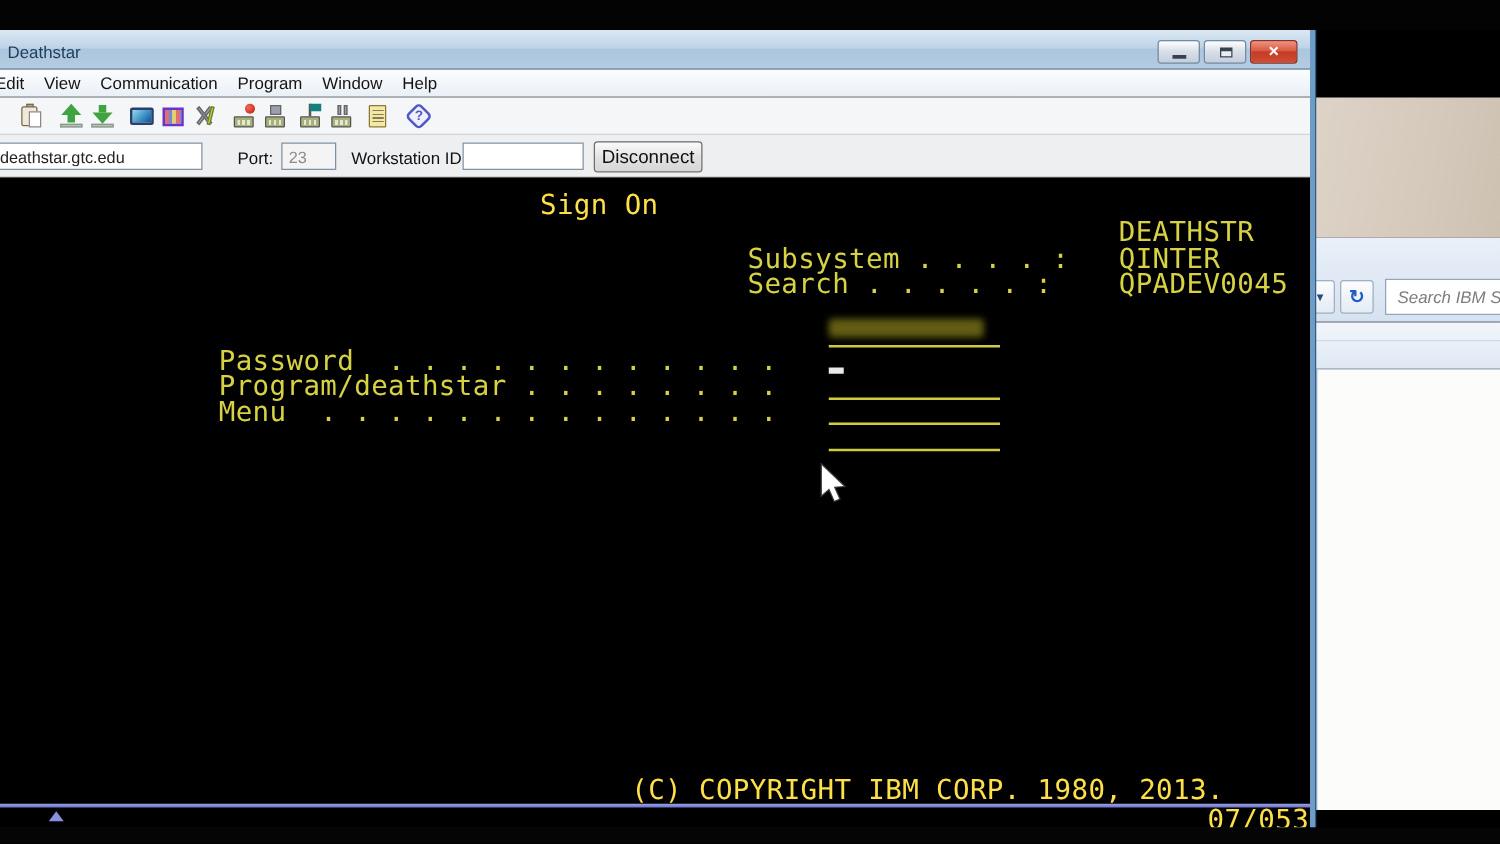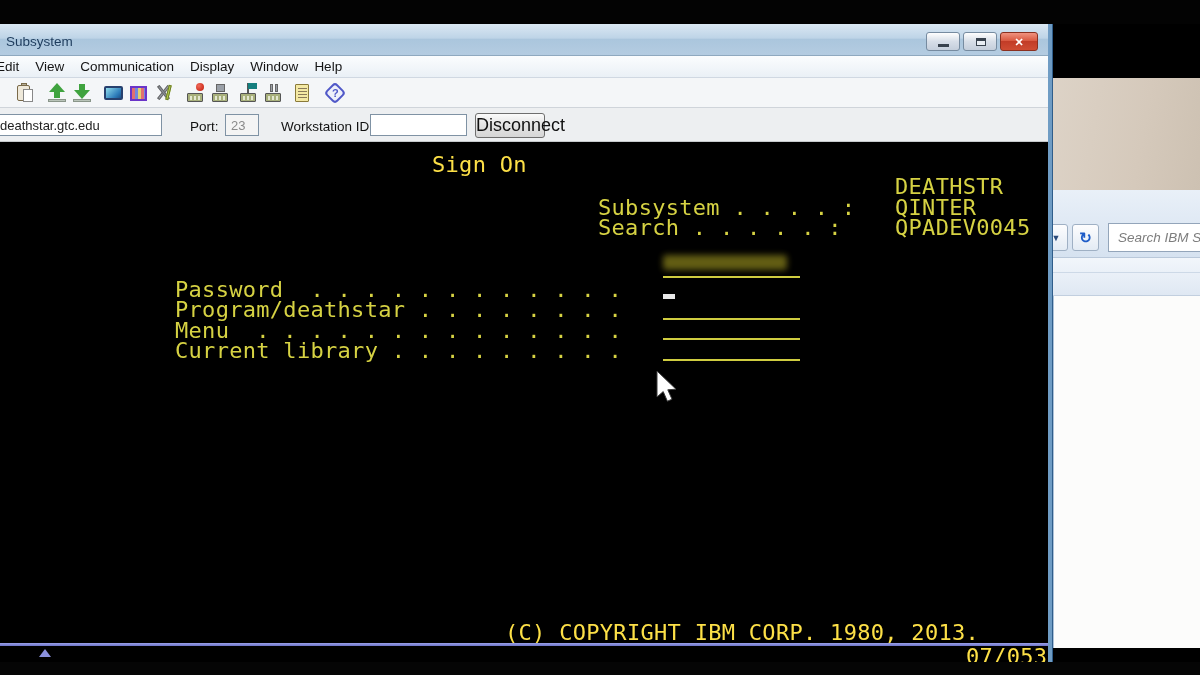--- a/index.html
+++ b/index.html
@@ -95,25 +95,25 @@
     transform:rotate(45deg); border-radius:4px; color:#5058c8; font-weight:bold; font-size:11px;
     text-align:center; line-height:12px; background:#eef0fa; }
   .hq span { display:inline-block; transform:rotate(-45deg); }
 
   .connbar { position:relative; height:34px; background:#edeff1; border-bottom:1px solid #c6c9cc; }
   .ci { position:absolute; border:1px solid #7f92a4; background:#fff; font-size:13px;
     font-family:"Liberation Sans", sans-serif; padding:0 5px; color:#222; }
   .host { left:8px; top:6px; width:168px; height:22px; }
   .lbl { position:absolute; top:11px; font-size:13.5px; color:#111; }
   .port-l { left:204px;text-align:center; } .ws-l { left:295px; }
-  .port { left:239px; top:6px; width:34px; height:22px; color:#8a8a8a; background:#f4f4f4; }
+  .port { left:239px; top:6px; width:44px; height:22px; color:#8a8a8a; background:#f4f4f4; }
   .ws { left:384px; top:6px; width:97px; height:22px; }
-  .disc-btn { position:absolute; left:489px; top:5px; width:70px; height:25px;
+  .disc-btn { position:absolute; left:489px; top:5px; width:87px; height:25px;
     background:linear-gradient(#fbfbfb,#e3e3e3 50%,#d6d6d6); border:1px solid #6e6e6e;
-    border-radius:3px; font-size:18px; color:#111; font-family:"Liberation Sans", sans-serif; }
+    border-radius:3px; font-size:15px; color:#111; font-family:"Liberation Sans", sans-serif; }
 
   
   .terminal { position:absolute; left:0; top:118px; width:1062px; height:520px; background:#000; overflow:hidden; }
   .tl { position:absolute; white-space:pre; font-family:"DejaVu Sans Mono", monospace;
     font-size:22px; line-height:20px; letter-spacing:0.3px; color:#d6d243; }
   .tw { color:#fde047; }
   .ul { position:absolute; width:137px; height:2px; background:#cfcc40; }
   .blurval { position:absolute; left:677px; top:113px; width:124px; height:15px;
     background:#6e6816; border-radius:3px; filter:blur(3px); opacity:.9; }
   .pw-cursor { position:absolute; left:677px; top:152px; width:12px; height:5px; background:#e8e8e8; }
@@ -141,39 +141,39 @@
       </div>
       <input class="bb-search" placeholder="Search IBM Sof" style="">
     </div>
     <div class="bb-tabrow"></div>
     <div class="bb-page"></div>
   </div>
 
   <div id="win">
 
     <div class="titlebar">
-      <span class="title">Subsystem</span>
+      <span class="title">Deathstar</span>
       <div class="win-controls">
         <div class="wc wc-min">
           <div class="glyph-bar"></div>
         </div>
         <div class="wc wc-max">
           <div class="glyph-box"></div>
         </div>
         <div class="wc wc-close">
           <span>✕</span>
         </div>
       </div>
     </div>
 
     <div class="menubar">
       <span class="menu-item">Edit</span>
       <span class="menu-item">View</span>
       <span class="menu-item">Communication</span>
-      <span class="menu-item">Display</span>
+      <span class="menu-item">Program</span>
       <span class="menu-item">Window</span>
       <span class="menu-item">Help</span>
     </div>
 
     <div class="toolbar">
       <div class="tbi" style="left:-6px"></div>
       <div class="tbi" style="left:28px">
           <div class="cb-clip"></div>
           <div class="cb-body"></div>
           <div class="cb-page"></div>
@@ -239,21 +239,20 @@
 
       <span class="tl" style="left:909px;top:35px">DEATHSTR</span>
       <span class="tl" style="left:612px;top:56px">Subsystem . . . . :</span>
       <span class="tl" style="left:909px;top:56px">QINTER</span>
       <span class="tl" style="left:612px;top:76px">Search . . . . . :</span>
       <span class="tl" style="left:909px;top:76px">QPADEV0045</span>
 
       <span class="tl" style="left:189px;top:138px">Password  . . . . . . . . . . . .</span>
       <span class="tl" style="left:189px;top:158px">Program/deathstar . . . . . . . .</span>
       <span class="tl" style="left:189px;top:179px">Menu  . . . . . . . . . . . . . .</span>
-      <span class="tl" style="left:189px;top:199px">Current library . . . . . . . . .</span>
 
       <div class="blurval"></div>
       <div class="ul" style="left:677px;top:134px"></div>
       <div class="pw-cursor"></div>
       <div class="ul" style="left:677px;top:176px"></div>
       <div class="ul" style="left:677px;top:196px"></div>
       <div class="ul" style="left:677px;top:217px"></div>
 
       <span class="tl tw" style="left:519px;top:481px">(C) COPYRIGHT IBM CORP. 1980, 2013.</span>
 

